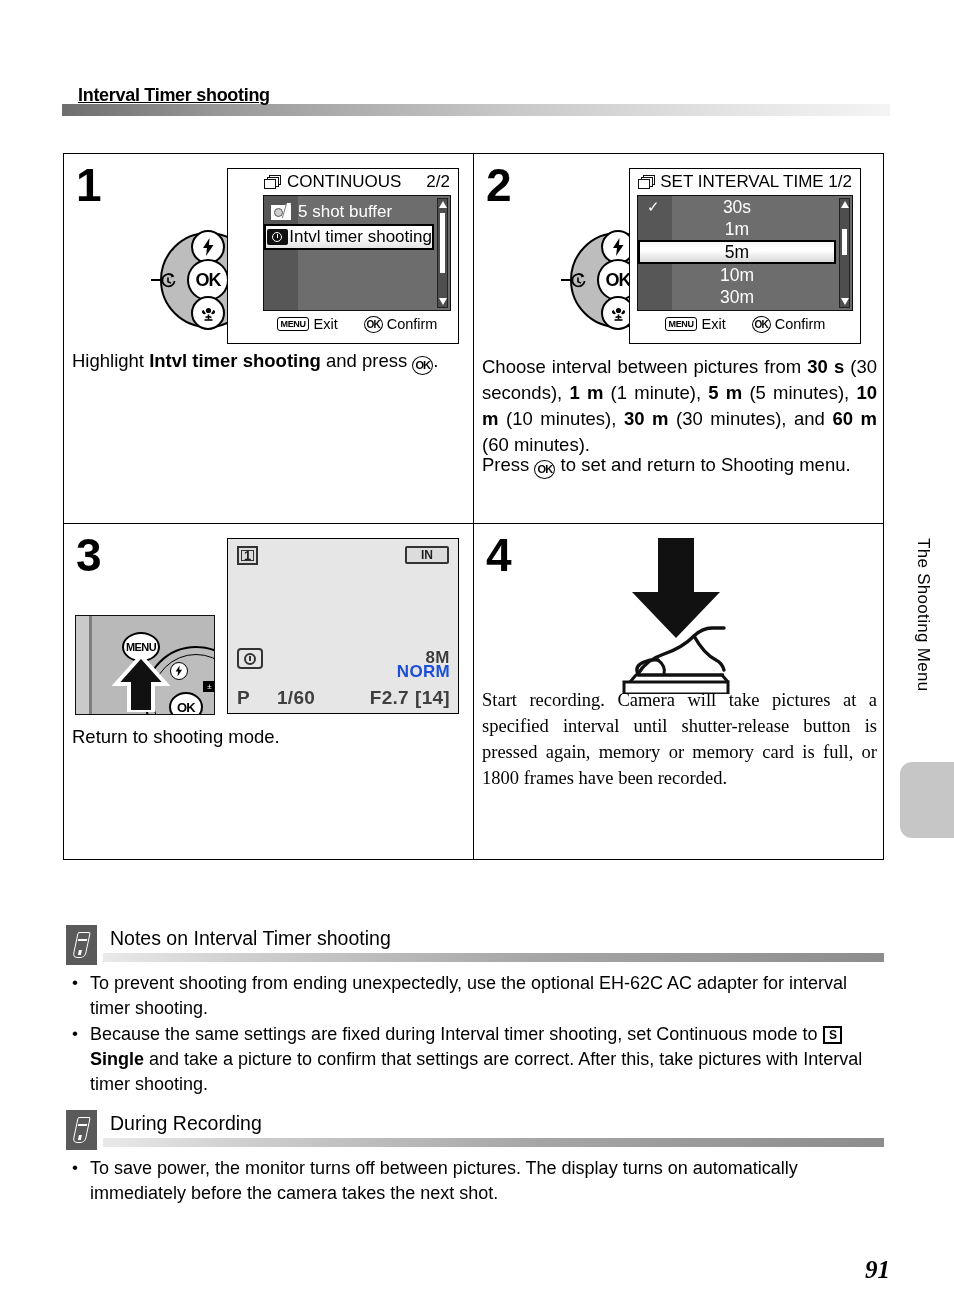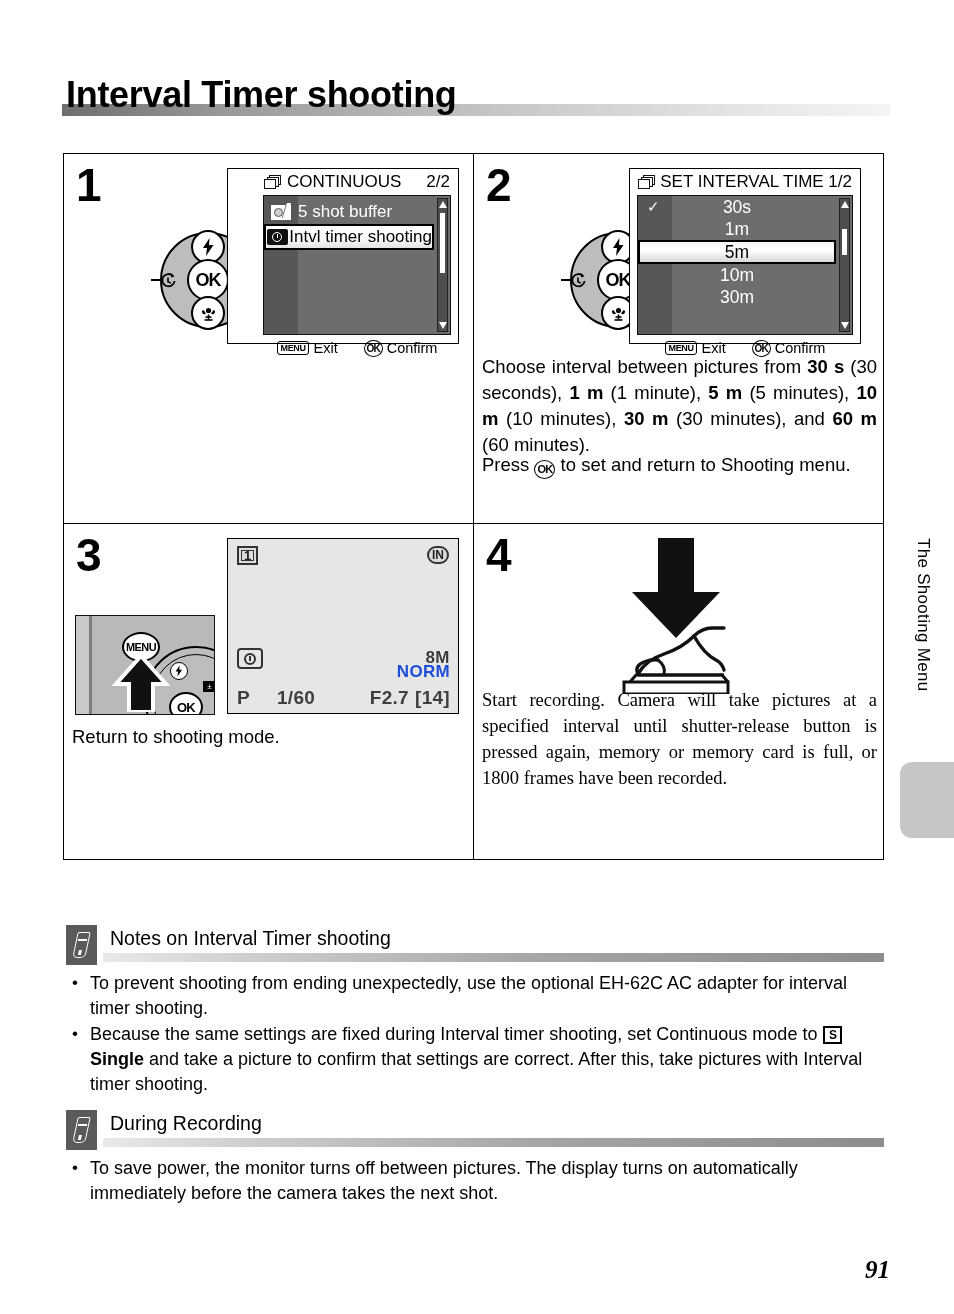--- a/index.html
+++ b/index.html
@@ -27,28 +27,29 @@
   #page-title-rule {
     position: absolute;
     left: 0;
     top: 26px;
     width: 828px;
     height: 12px;
     background: linear-gradient(to right, #6e6e6e 0%, #9a9a9a 20%, #c9c9c9 55%, #e8e8e8 85%, #f4f4f4 100%);
   }
   #page-title {
     position: absolute;
-    left: 4px;
+    left: 16px;
     top: 0;
-    font-size: 36px;
+    font-size: 18px;
     font-weight: bold;
     letter-spacing: -0.3px;
     line-height: 34px;
     white-space: nowrap;
     z-index: 2;
+    text-decoration: underline;
   }
 
   
   #steps-grid {
     position: absolute;
     left: 63px;
     top: 153px;
     width: 821px;
     height: 707px;
     border: 1.5px solid #000;
@@ -122,21 +123,21 @@
     border: 1.4px solid #111;
     background: #fff;
   }
   .ico-burst i:nth-child(1) { left: 5px; top: 0;   width: 12px; height: 10px; }
   .ico-burst i:nth-child(2) { left: 2.5px; top: 2px; width: 12px; height: 10px; }
   .ico-burst i:nth-child(3) { left: 0;   top: 4px; width: 12px; height: 10px; background:#fff; }
 
   .lcd-body {
     position: relative;
     margin: 0 7px;
-    height: 140px;
+    height: 116px;
     background: #6d6d6d;
     border: 1.5px solid #111;
     box-sizing: border-box;
     overflow: hidden;
   }
   .lcd-body .left-rail {
     position: absolute;
     left: 0; top: 0; bottom: 0;
     width: 34px;
     background: #575757;
@@ -400,23 +401,23 @@
   .shoot-lcd .fnum::after {
     content: "";
     position: absolute;
     left: 2px; top: 2px; right: 2px; bottom: 2px;
     border: 1.3px solid #333;
     box-sizing: border-box;
   }
   .shoot-lcd .inmem {
     position: absolute;
     right: 9px; top: 7px;
-    width: 22px; height: 18px;
+    width: 44px; height: 18px;
     border: 2px solid #333;
-    border-radius: 9px;
+    border-radius: 2px;
     background: #dcdcdc;
     box-sizing: border-box;
     display: flex; align-items: center; justify-content: center;
     font-size: 12px;
     font-weight: bold;
     color: #222;
   }
   .shoot-lcd .timer-ic {
     position: absolute;
     left: 9px; bottom: 44px;
@@ -780,20 +781,23 @@
           <span class="btn-menu">MENU</span>
           <span>Exit</span>
         </span>
         <span class="fitem">
           <span class="btn-ok">OK</span>
           <span>Confirm</span>
         </span>
       </div>
     </div>
 
+    <div class="step-caption" style="top:194px;">
+      <span>Highlight </span><b>Intvl timer shooting</b><span> and press </span><span class="ok-inline">OK</span><span>.</span>
+    </div>
   </div>
 
   <div class="step-cell row-top">
     <div class="step-num">2</div>
 
     <div class="dial" style="left:96px; top:78px;">
       <div class="ring"></div>
       <div class="tick l"></div>
       <div class="tick r"></div>
       <div class="knob top">

